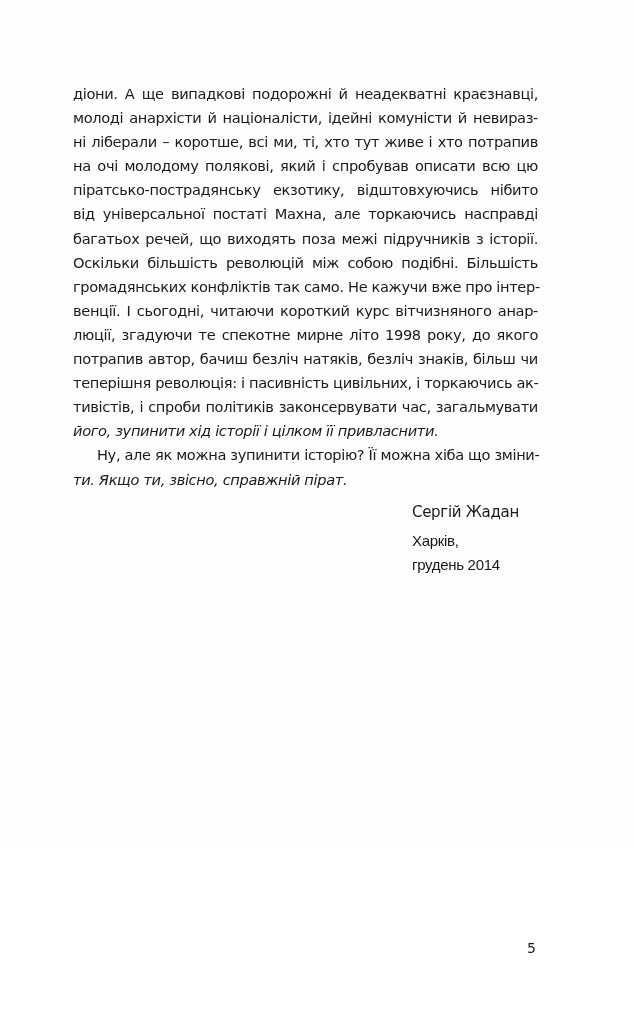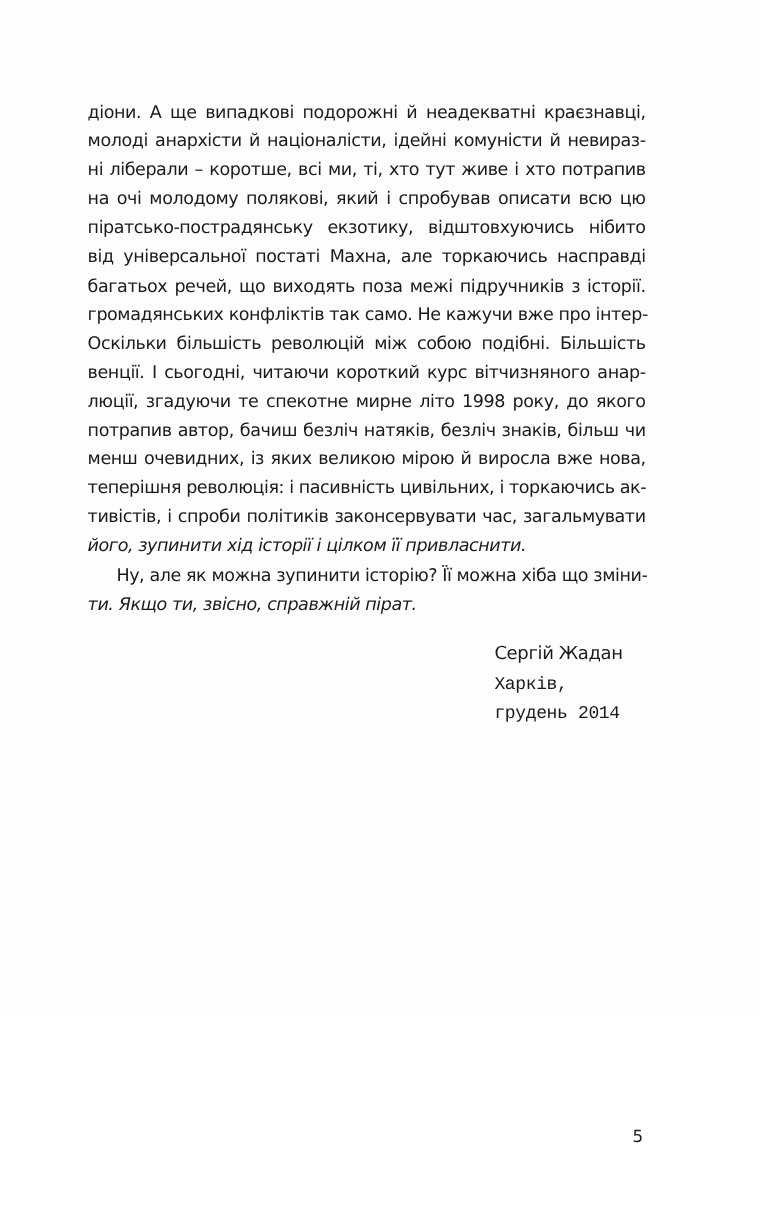--- a/index.html
+++ b/index.html
@@ -8,43 +8,42 @@
   .text-block {
     position: absolute; left: 73px; top: 82px; width: 465px;
     font-family: "DejaVu Sans", sans-serif; font-size: 14.6px; line-height: 24.1px;
     color: #1a1a1a; letter-spacing: -0.35px;
   }
   .line { display: block; white-space: nowrap; height: 24.1px; text-align: justify; text-align-last: justify; }
   .line.last { text-align-last: left; font-style: italic; }
   .line.indent { padding-left: 24px; }
   .signature {
     position: absolute; left: 412px; top: 503px;
-    font-family: "DejaVu Sans", sans-serif; font-size: 15px; color: #1a1a1a; letter-spacing: -0.3px; margin-top: 32px;
+    font-family: "DejaVu Sans", sans-serif; font-size: 15px; color: #1a1a1a; letter-spacing: -0.3px;
   }
-  .place { position: absolute; left: 412px; top: 559px; font-family: Liberation Mono, monospace; font-size: 15px; line-height: 24px; color: #1a1a1a; letter-spacing: -0.3px; }
+  .place { position: absolute; left: 412px; top: 529px; font-family: Liberation Sans, sans-serif; font-size: 15px; line-height: 24px; color: #1a1a1a; letter-spacing: -0.3px; }
   .page-number { position: absolute; left: 527px; top: 940px; font-family: "DejaVu Sans", sans-serif; font-size: 14px; color: #1a1a1a; }
 </style>
 </head>
 <body>
 
 <div class="page">
   <div class="text-block">
     <span class="line">діони. А ще випадкові подорожні й неадекватні краєзнавці,</span>
     <span class="line">молоді анархісти й націоналісти, ідейні комуністи й невираз-</span>
     <span class="line">ні ліберали – коротше, всі ми, ті, хто тут живе і хто потрапив</span>
     <span class="line">на очі молодому полякові, який і спробував описати всю цю</span>
     <span class="line">піратсько-пострадянську екзотику, відштовхуючись нібито</span>
     <span class="line">від універсальної постаті Махна, але торкаючись насправді</span>
     <span class="line">багатьох речей, що виходять поза межі підручників з історії.</span>
+    <span class="line">Оскільки більшість революцій між собою подібні. Більшість</span>
     <span class="line">громадянських конфліктів так само. Не кажучи вже про інтер-</span>
-    <span class="line">Оскільки більшість революцій між собою подібні. Більшість</span>
     <span class="line">венції. І сьогодні, читаючи короткий курс вітчизняного анар-</span>
     <span class="line">люції, згадуючи те спекотне мирне літо 1998 року, до якого</span>
     <span class="line">потрапив автор, бачиш безліч натяків, безліч знаків, більш чи</span>
-    <span class="line">менш очевидних, із яких великою мірою й виросла вже нова,</span>
     <span class="line">теперішня революція: і пасивність цивільних, і торкаючись ак-</span>
     <span class="line">тивістів, і спроби політиків законсервувати час, загальмувати</span>
     <span class="line last">його, зупинити хід історії і цілком її привласнити.</span>
     <span class="line indent">Ну, але як можна зупинити історію? Її можна хіба що зміни-</span>
     <span class="line last">ти. Якщо ти, звісно, справжній пірат.</span>
   </div>
 
   <div class="signature">Сергій Жадан</div>
   <div class="place">
     <div>Харків,</div>

